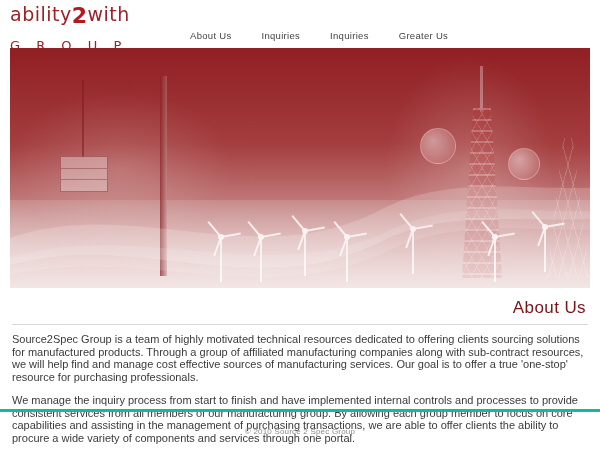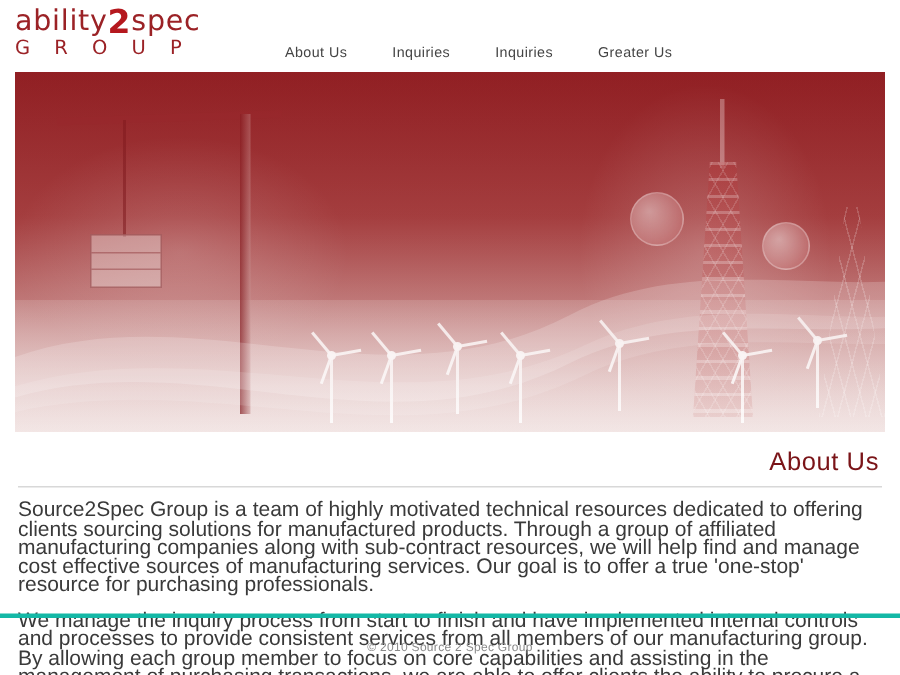--- a/index.html
+++ b/index.html
@@ -51,21 +51,21 @@
     font-weight: bold;
     position: relative;
     top: 2px;
   }
   .logo-line2 {
     font-family: "DejaVu Sans", sans-serif;
     font-size: 13px;
     letter-spacing: 6px;
     color: #9b2226;
     line-height: 16px;
-    margin-top: 1px;
+    margin-top: 14px;
   }
   .nav {
     position: absolute;
     left: 190px;
     top: 30px;
     display: flex;
     gap: 30px;
   }
   .nav a {
     font-size: 9.5px;
@@ -228,21 +228,21 @@
     letter-spacing: 0.4px;
     margin: 4px 2px 6px 0;
     font-family: "Liberation Sans", sans-serif;
   }
   .divider {
     height: 1px;
     background: #d8d8d8;
     margin: 0 0 8px 0;
   }
   .para {
-    font-size: 14px;
+    font-size: 11px;
     line-height: 12.5px;
     color: #3a3a3a;
     margin: 0 0 11px 0;
     text-align: left;
   }
 
   
   .footer {
     position: absolute;
     left: 0; right: 0; bottom: 0;
@@ -259,21 +259,21 @@
   }
 </style>
 </head>
 <body>
 
 <div class="page">
 
   <div class="header">
     <div class="logo">
       <div class="logo-line1">
-        <span>ability</span><span class="two">2</span><span>spec</span>
+        <span>ability</span><span class="two">2</span><span>with</span>
       </div>
       <div class="logo-line2">G R O U P</div>
     </div>
 
     <nav class="nav">
       <a href="#">About Us</a>
       <a href="#">Inquiries</a>
       <a href="#">Inquiries</a>
       <a href="#">Greater Us</a>
     </nav>

